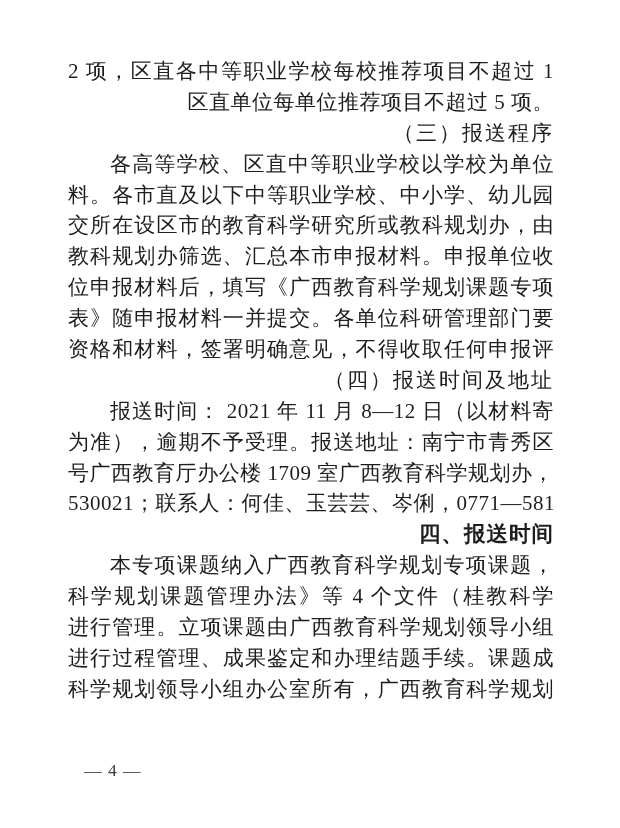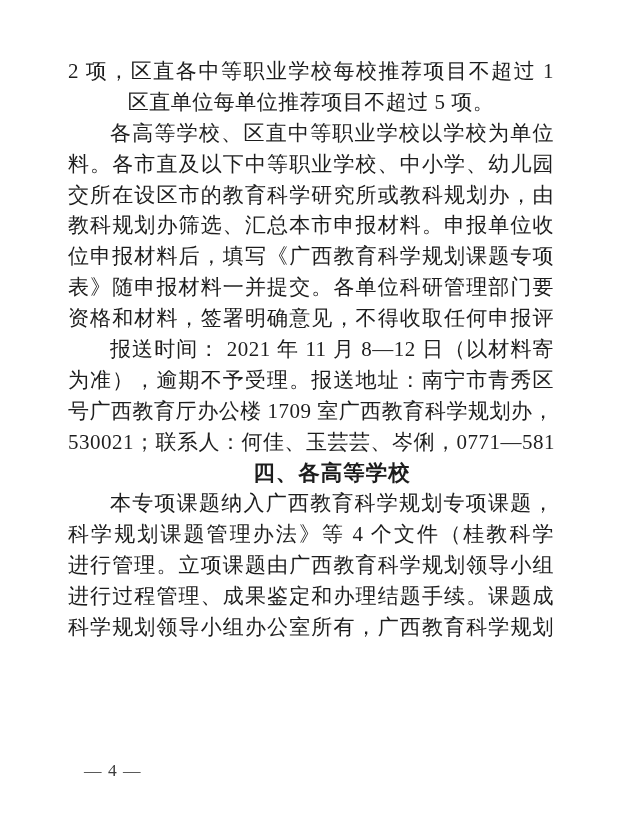--- a/index.html
+++ b/index.html
@@ -16,21 +16,21 @@
     left: 68px;
     top: 56px;
     width: 486px;
   }
   .line {
     font-size: 21px;
     line-height: 30.9px;
     height: 30.9px;
     overflow: hidden;
     white-space: nowrap;
-    text-align: center;
+    text-align: right;
     letter-spacing: 0.5px;
   }
   .line.just {
     white-space: normal;
     text-align: justify;
     text-align-last: justify;
     text-justify: inter-character;
   }
   .line.indent { padding-left: 42px; }
   .line.kai {
@@ -53,32 +53,34 @@
     letter-spacing: 1px;
     font-family: "Liberation Serif", "DejaVu Serif", serif;
   }
 </style>
 </head>
 <body>
 
 <main class="doc">
     <div class="line body just">2 项，区直各中等职业学校每校推荐项目不超过 1 项，教育系统</div>
     <div class="line body">区直单位每单位推荐项目不超过 5 项。</div>
+    <div class="line kai indent">（三）报送程序</div>
     <div class="line body indent just">各高等学校、区直中等职业学校以学校为单位汇总申报材</div>
     <div class="line body just">料。各市直及以下中等职业学校、中小学、幼儿园将申报材料递</div>
     <div class="line body just">交所在设区市的教育科学研究所或教科规划办，由各市教科所或</div>
     <div class="line body just">教科规划办筛选、汇总本市申报材料。申报单位收集、审核本单</div>
     <div class="line body just">位申报材料后，填写《广西教育科学规划课题专项课题申报汇总</div>
     <div class="line body just">表》随申报材料一并提交。各单位科研管理部门要严格审核申报</div>
     <div class="line body just">资格和材料，签署明确意见，不得收取任何申报评审费用。广西</div>
+    <div class="line kai indent">（四）报送时间及地址</div>
     <div class="line body indent just">报送时间： 2021 年 11 月 8—12 日（以材料寄出邮戳时间</div>
     <div class="line body just">为准），逾期不予受理。报送地址：南宁市青秀区竹溪大道 69</div>
     <div class="line body just">号广西教育厅办公楼 1709 室广西教育科学规划办，邮编：</div>
     <div class="line body">530021；联系人：何佳、玉芸芸、岑俐，0771—5815302。</div>
-    <div class="line bold indent">四、各高等学校</div>
+    <div class="line bold indent">四、报送时间</div>
     <div class="line body indent just">本专项课题纳入广西教育科学规划专项课题，按《广西教育</div>
     <div class="line body just">科学规划课题管理办法》等 4 个文件（桂教科学〔2018〕15 号）</div>
     <div class="line body just">进行管理。立项课题由广西教育科学规划领导小组办公室对课题</div>
     <div class="line body just">进行过程管理、成果鉴定和办理结题手续。课题成果归广西教育</div>
     <div class="line body just">科学规划领导小组办公室所有，广西教育科学规划领导小组办公</div>
   </main>
 
 <div class="footer">— 4 —</div>
 
 </body></html>

